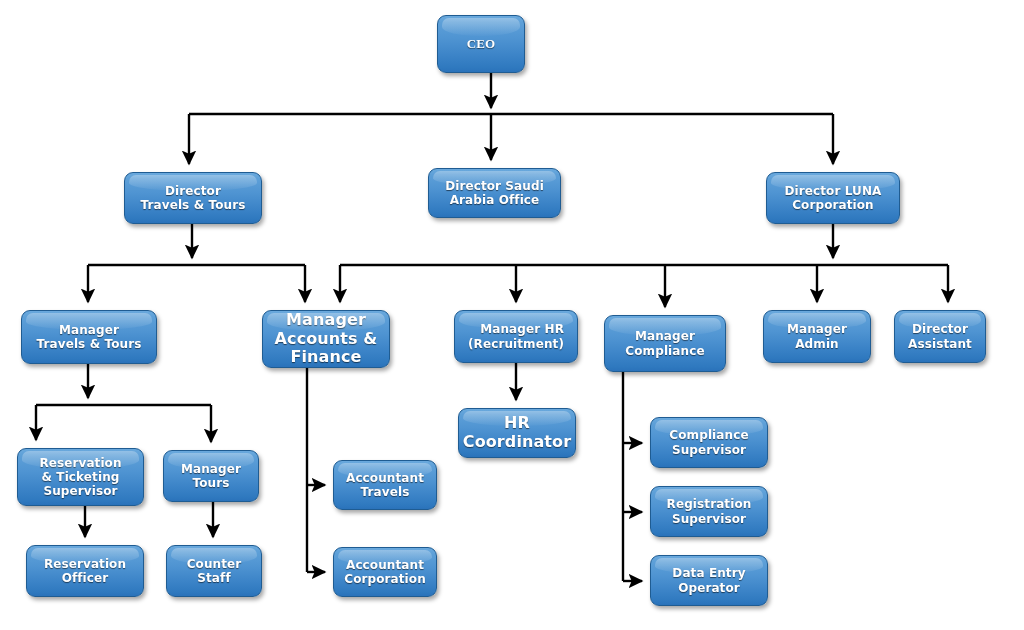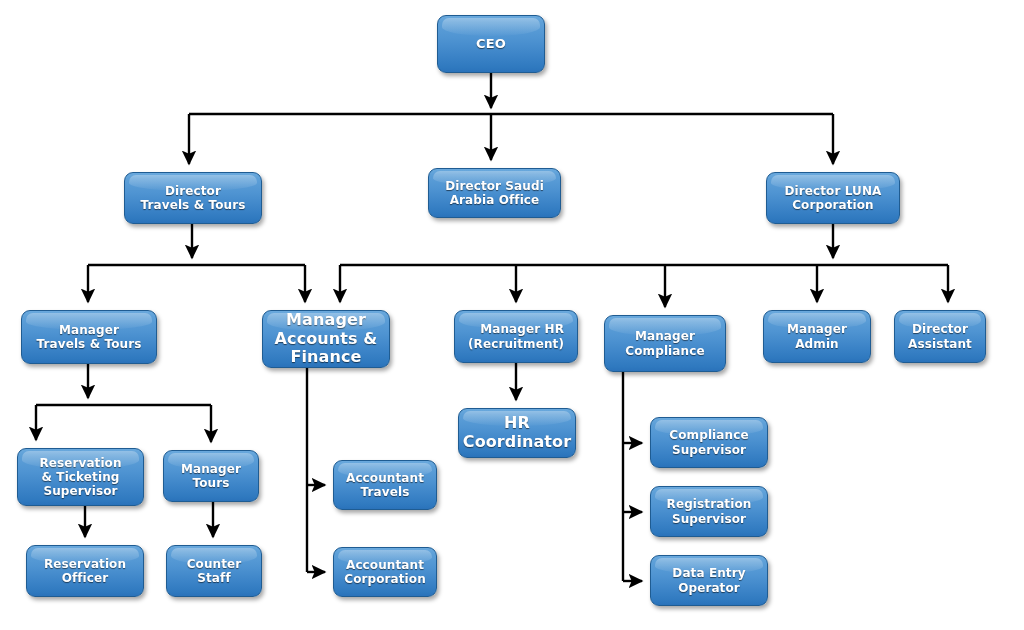--- a/index.html
+++ b/index.html
@@ -104,21 +104,21 @@
         <path d="M 307 572 L 325 572" marker-end="url(#arrowhead)"></path>
         <path d="M 516 363 L 516 400" marker-end="url(#arrowhead)"></path>
         <path d="M 623 372 L 623 581"></path>
         <path d="M 623 443 L 642 443" marker-end="url(#arrowhead)"></path>
         <path d="M 623 512 L 642 512" marker-end="url(#arrowhead)"></path>
         <path d="M 623 581 L 642 581" marker-end="url(#arrowhead)"></path>
       </g>
   </svg>
 
   <div id="node-layer">
-      <div class="node" style="left: 437px; top: 15px; width: 108px; height: 58px;">
+      <div class="node" style="left: 437px; top: 15px; width: 88px; height: 58px; font-family: Liberation Serif, serif;">
         <span class="node-inner" style="font-size: 13px;">CEO</span>
       </div>
       <div class="node" style="left: 124px; top: 172px; width: 138px; height: 52px;">
         <span class="node-inner" style="font-size: 12px;">Director
 Travels &amp; Tours</span>
       </div>
       <div class="node" style="left: 428px; top: 168px; width: 133px; height: 50px;">
         <span class="node-inner" style="font-size: 12px;">Director Saudi
 Arabia Office</span>
       </div>

